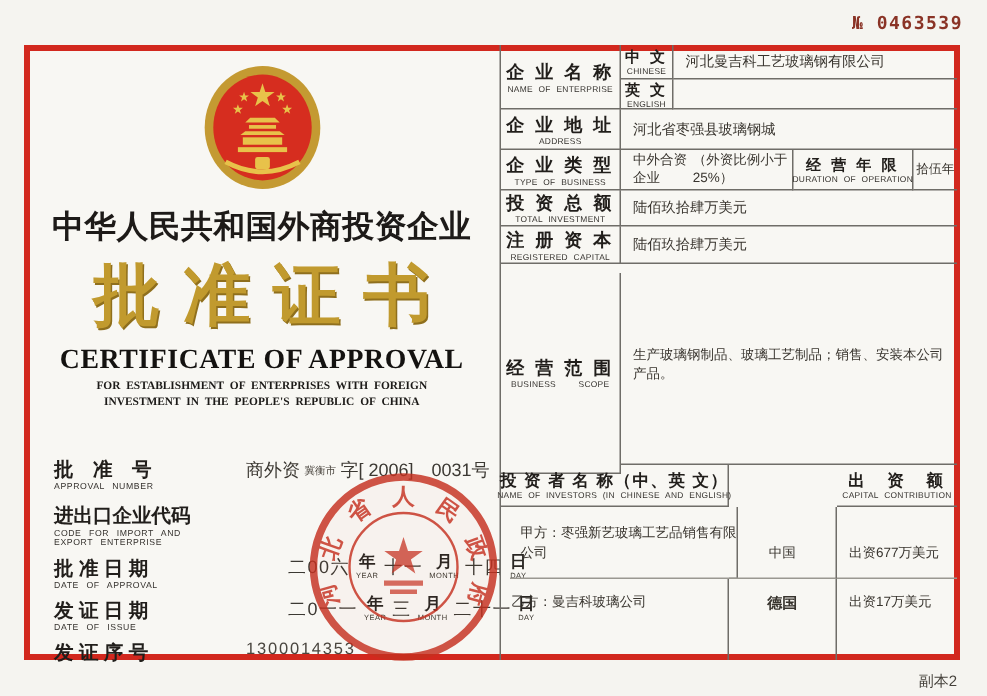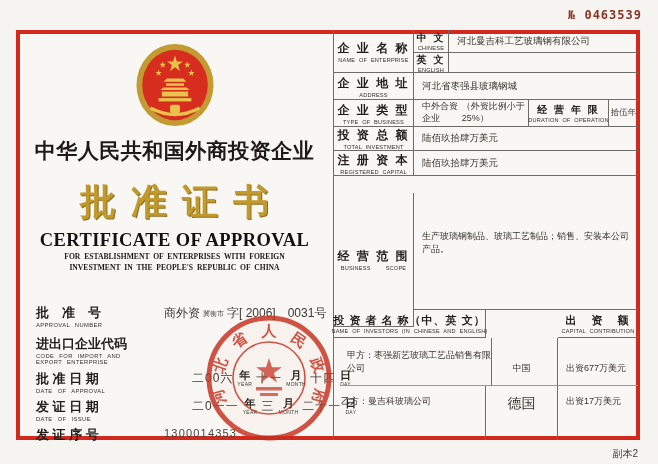--- a/index.html
+++ b/index.html
@@ -17,21 +17,21 @@
   .copy-label { position:absolute; right:20px; bottom:3px; font-size:10px; color:#44403a;margin-top:25px; }
 
   
   .left-sec { position:absolute; left:16px; top:30px; width:317px; height:410px; }
 
   .emblem { display:block; margin:12px auto 0 auto; width:82px; height:86px; }
 
   .title-cn { margin-top:9px; text-align:center; font-size:21px; font-weight:bold;
               color:#1d1a18; letter-spacing:0.5px; white-space:nowrap; }
 
-  .cert-title { margin-top:13px; text-align:center; font-size:36px; font-weight:bold;
+  .cert-title { margin-top:2px; text-align:center; font-size:45px; font-weight:bold;
                 color:#c19a2e; letter-spacing:15px; padding-left:15px; white-space:nowrap;
                 text-shadow:1px 1px 0 #8f6f1d; font-family:"Liberation Serif", serif; }
 
   .title-en { margin-top:3px; text-align:center; font-size:18.5px; font-weight:bold;
               color:#141210; font-family:"Liberation Serif", serif; letter-spacing:0.4px; }
 
   .sub-en { text-align:center; font-size:7.6px; font-weight:bold; color:#1c1a18;
             font-family:"Liberation Serif", serif; line-height:1.5; word-spacing:2px; }
   .sub-en:first-of-type { margin-top:2px; }
 
@@ -247,40 +247,40 @@
       <div class="en">TOTAL INVESTMENT</div>
     </div>
     <div class="cell val bb" style="left:80px;top:97px;width:224px;height:24px;">陆佰玖拾肆万美元</div>
 
     <div class="cell lab bb br" style="left:0;top:121px;width:80px;height:25px;">
       <div class="cn">注 册 资 本</div>
       <div class="en">REGISTERED CAPITAL</div>
     </div>
     <div class="cell val bb" style="left:80px;top:121px;width:224px;height:25px;">陆佰玖拾肆万美元</div>
 
-    <div class="cell lab bb br" style="left:0;top:163px;width:80px;height:134px;">
+    <div class="cell lab bb br" style="left:0;top:152px;width:80px;height:134px;">
       <div class="cn">经 营 范 围</div>
       <div class="en"><span>BUSINESS</span>&nbsp;&nbsp;&nbsp;&nbsp;<span>SCOPE</span></div>
     </div>
     <div class="cell val bb" style="left:80px;top:146px;width:224px;height:134px;font-size:9px;padding-right:6px;">生产玻璃钢制品、玻璃工艺制品；销售、安装本公司产品。</div>
 
     <div class="cell lab bb br" style="left:0;top:280px;width:152px;height:28px;">
       <div class="cn" style="font-size:11px;letter-spacing:1px;">投 资 者 名 称（中、英 文）</div>
       <div class="en">NAME OF INVESTORS (IN CHINESE AND ENGLISH)</div>
     </div>
     <div class="cell lab bb" style="left:224px;top:280px;width:80px;height:28px;">
       <div class="cn" style="font-size:11px;">出　资　额</div>
       <div class="en">CAPITAL CONTRIBUTION</div>
     </div>
 
     <div class="cell inv-name bot br bbl" style="left:6px;top:308px;width:152px;height:48px;">甲方：枣强新艺玻璃工艺品销售有限公司</div>
     <div class="cell val ctr bot br bbl" style="left:152px;top:308px;width:72px;height:48px;font-size:9px;">中国</div>
     <div class="cell val bot bbl" style="left:224px;top:308px;width:80px;height:48px;font-size:9px;">出资677万美元</div>
 
     <div class="cell inv-name top br" style="left:0;top:356px;width:152px;height:54px;">乙方：曼吉科玻璃公司</div>
-    <div class="cell val ctr top br" style="left:152px;top:356px;width:72px;height:54px;font-size:14px;">德国</div>
+    <div class="cell val ctr top br" style="left:152px;top:356px;width:72px;height:54px;font-size:10px;font-weight:bold;">德国</div>
     <div class="cell val top" style="left:224px;top:356px;width:80px;height:54px;font-size:9px;">出资17万美元</div>
 
   </div>
 
   <div class="copy-label">副本2</div>
 
 </div>
 
 </body></html>

